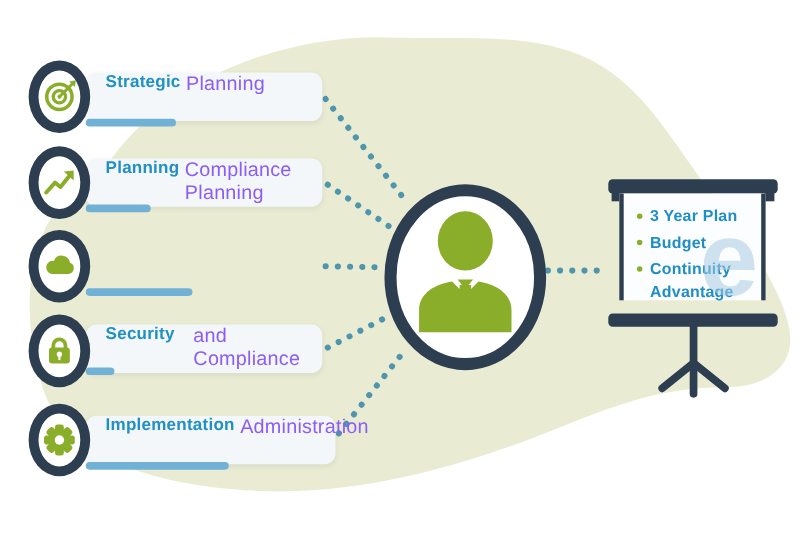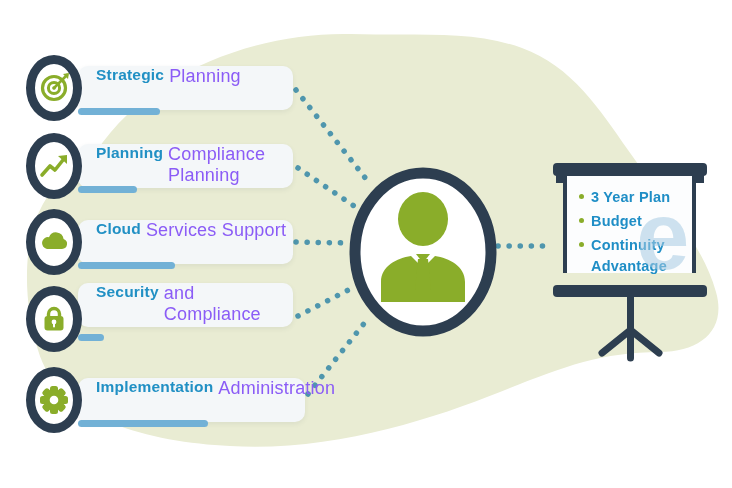--- a/index.html
+++ b/index.html
@@ -107,32 +107,28 @@
     <span class="rest">Compliance Planning</span>
   </div>
   <div class="bar" style="top:186px;width:59px;"></div>
   <div class="ring" style="top:133px;">
     <svg width="32" height="32" viewBox="-16 -16 32 32">
       <polyline points="-12,9 -4,0 1,4 9,-6" fill="none" stroke="#8aad2a" stroke-width="3.6" stroke-linecap="round" stroke-linejoin="round"></polyline>
       <polygon points="13,-11 13,-2 4,-10" fill="#8aad2a"></polygon>
     </svg>
   </div>
 
-  <div class="pill" style="top:220px;width:215px;">
-    <span class="hl">Cloud</span>
-    <span class="rest">Services Support</span>
-  </div>
   <div class="bar" style="top:262px;width:97px;"></div>
   <div class="ring" style="top:209px;">
     <svg width="32" height="32" viewBox="0 0 32 32">
       <path d="M9 23 h15 a5.2 5.2 0 0 0 1.6-10.1 A7.6 7.6 0 0 0 11 11.2 A5.8 5.8 0 0 0 9 23 z" fill="#8aad2a"></path>
     </svg>
   </div>
 
-  <div class="pill" style="top:283px;width:215px;">
+  <div class="pill" style="top:295px;width:215px;gap:12px;">
     <span class="hl">Security</span>
     <span class="rest">and Compliance</span>
   </div>
   <div class="bar" style="top:334px;width:26px;"></div>
   <div class="ring" style="top:286px;">
     <svg width="32" height="32" viewBox="0 0 32 32">
       <path d="M10.5 14 v-3 a5.5 5.5 0 0 1 11 0 v3" fill="none" stroke="#8aad2a" stroke-width="3.4"></path>
       <rect x="6.5" y="13" width="19" height="14.5" rx="3" fill="#8aad2a"></rect>
       <circle cx="16" cy="19" r="2.4" fill="#ffffff"></circle>
       <rect x="15" y="19.5" width="2" height="5" rx="1" fill="#ffffff"></rect>

